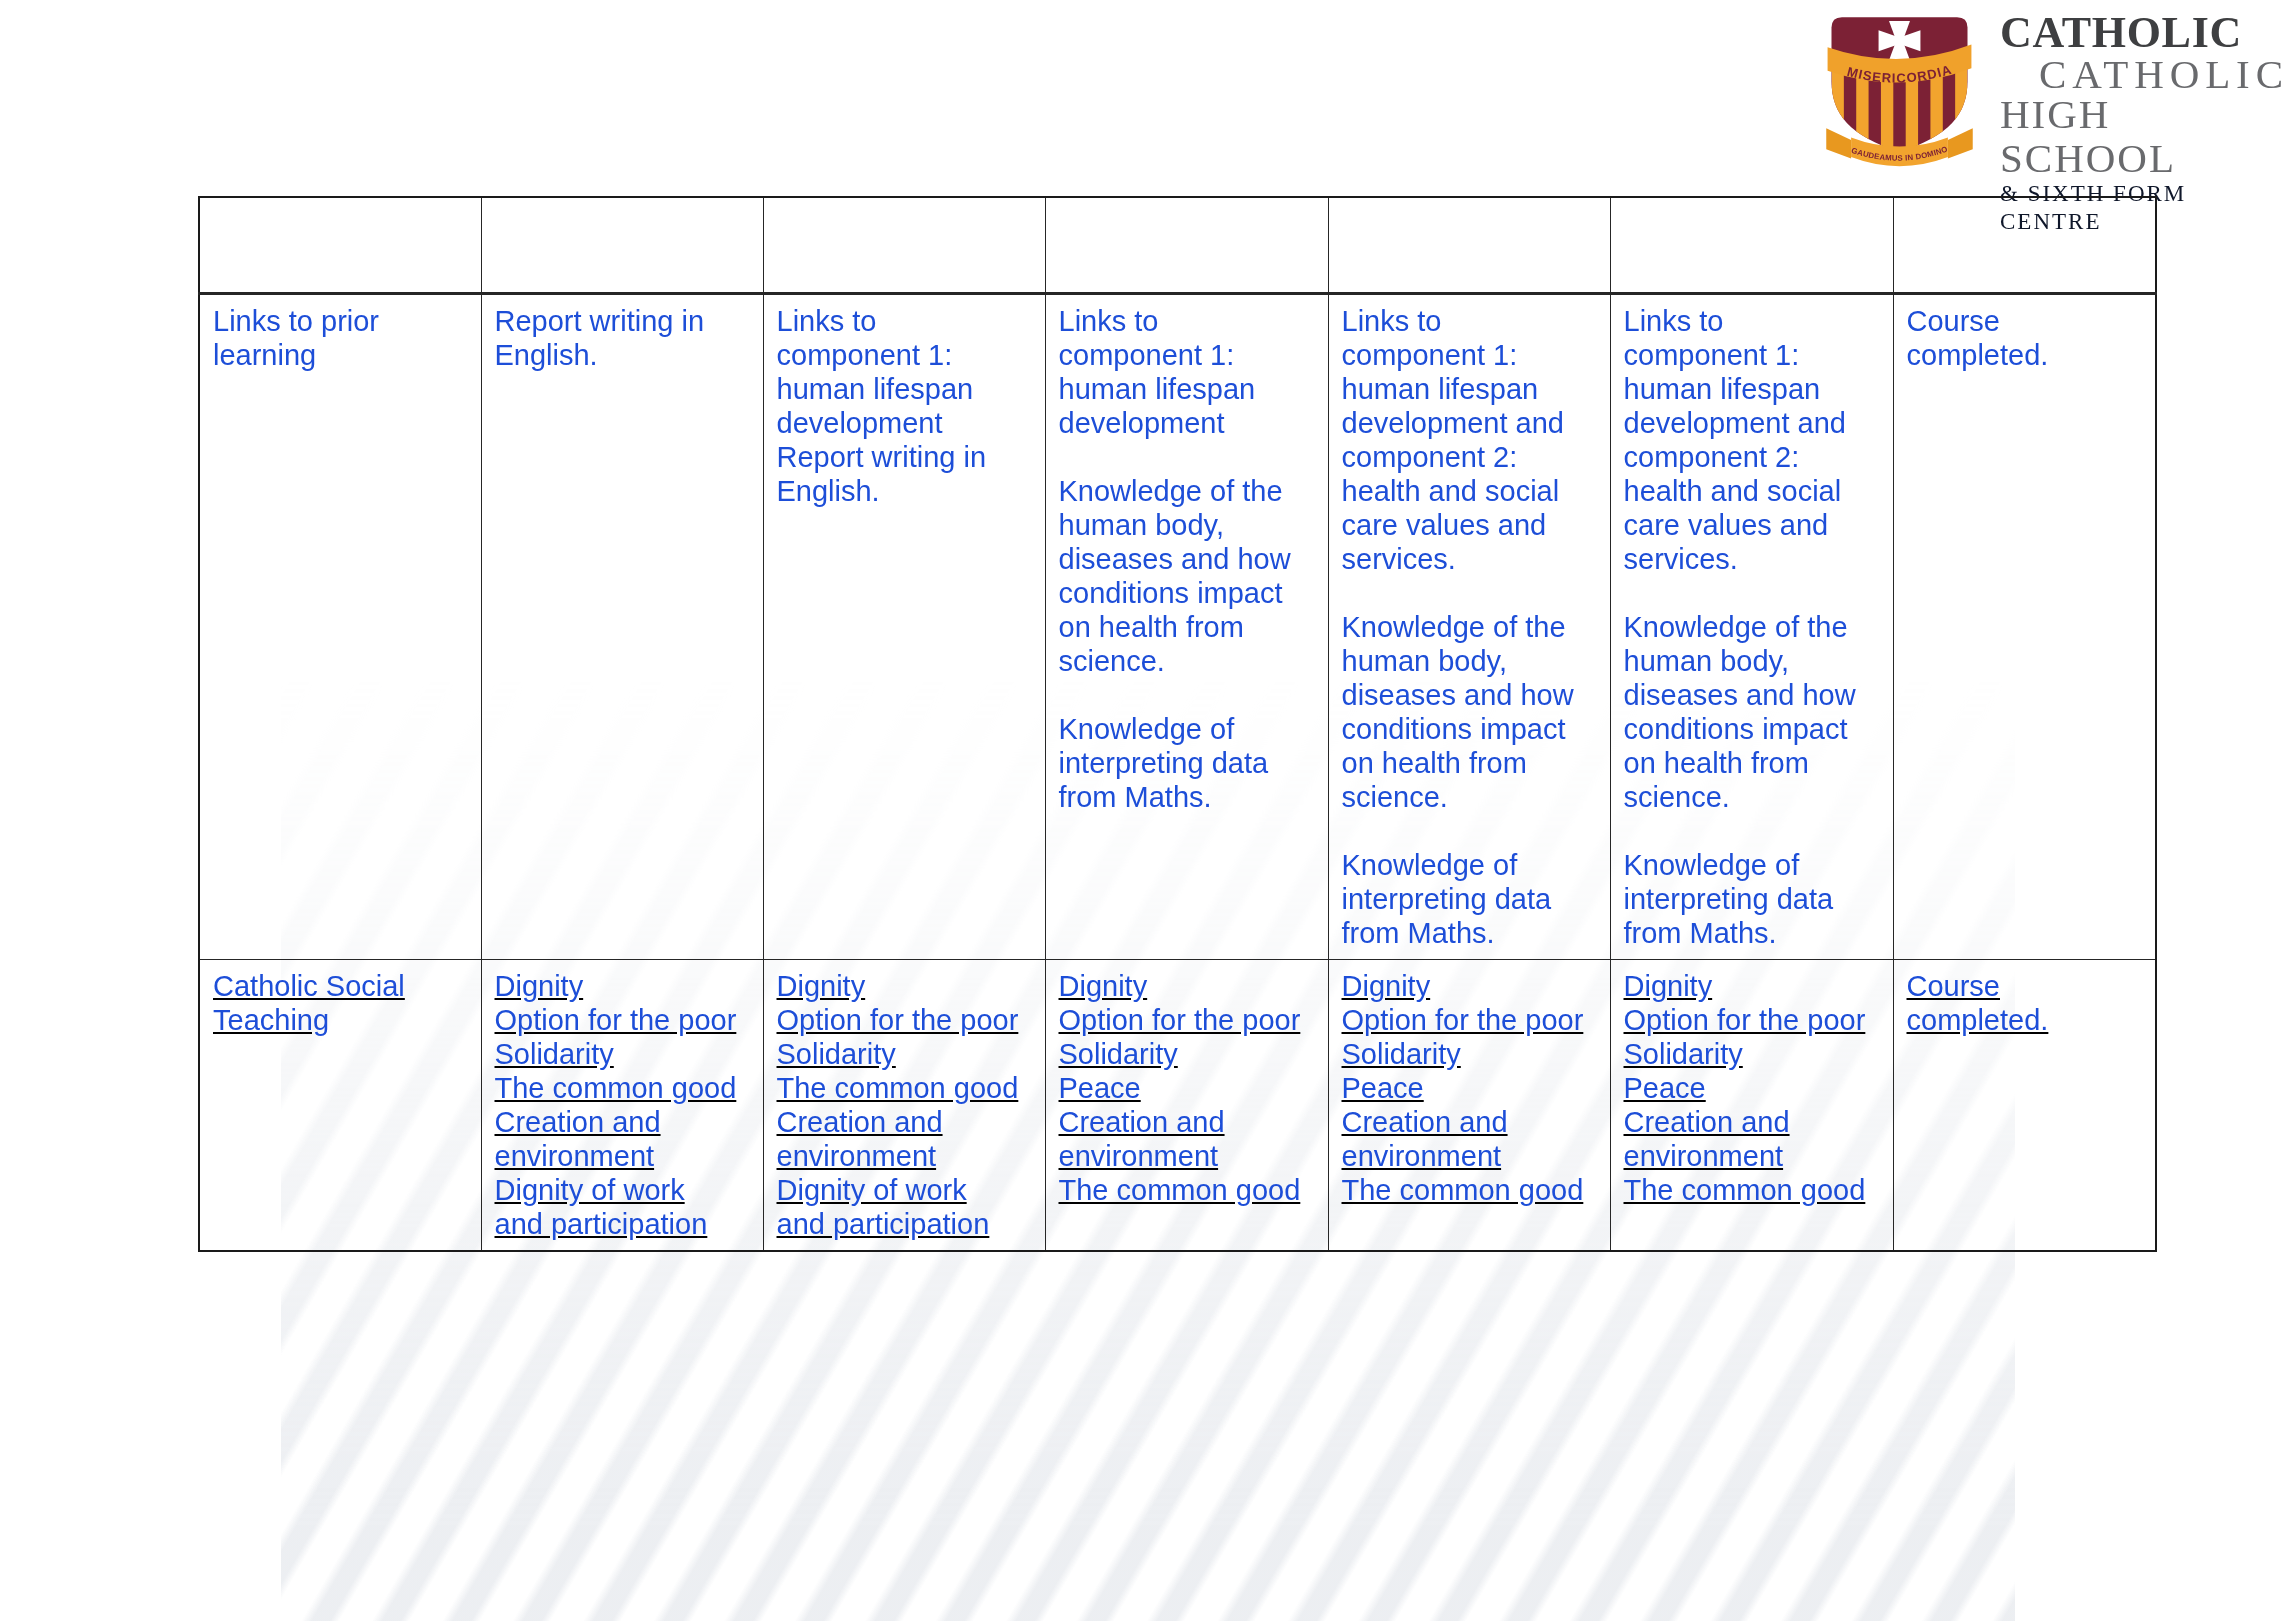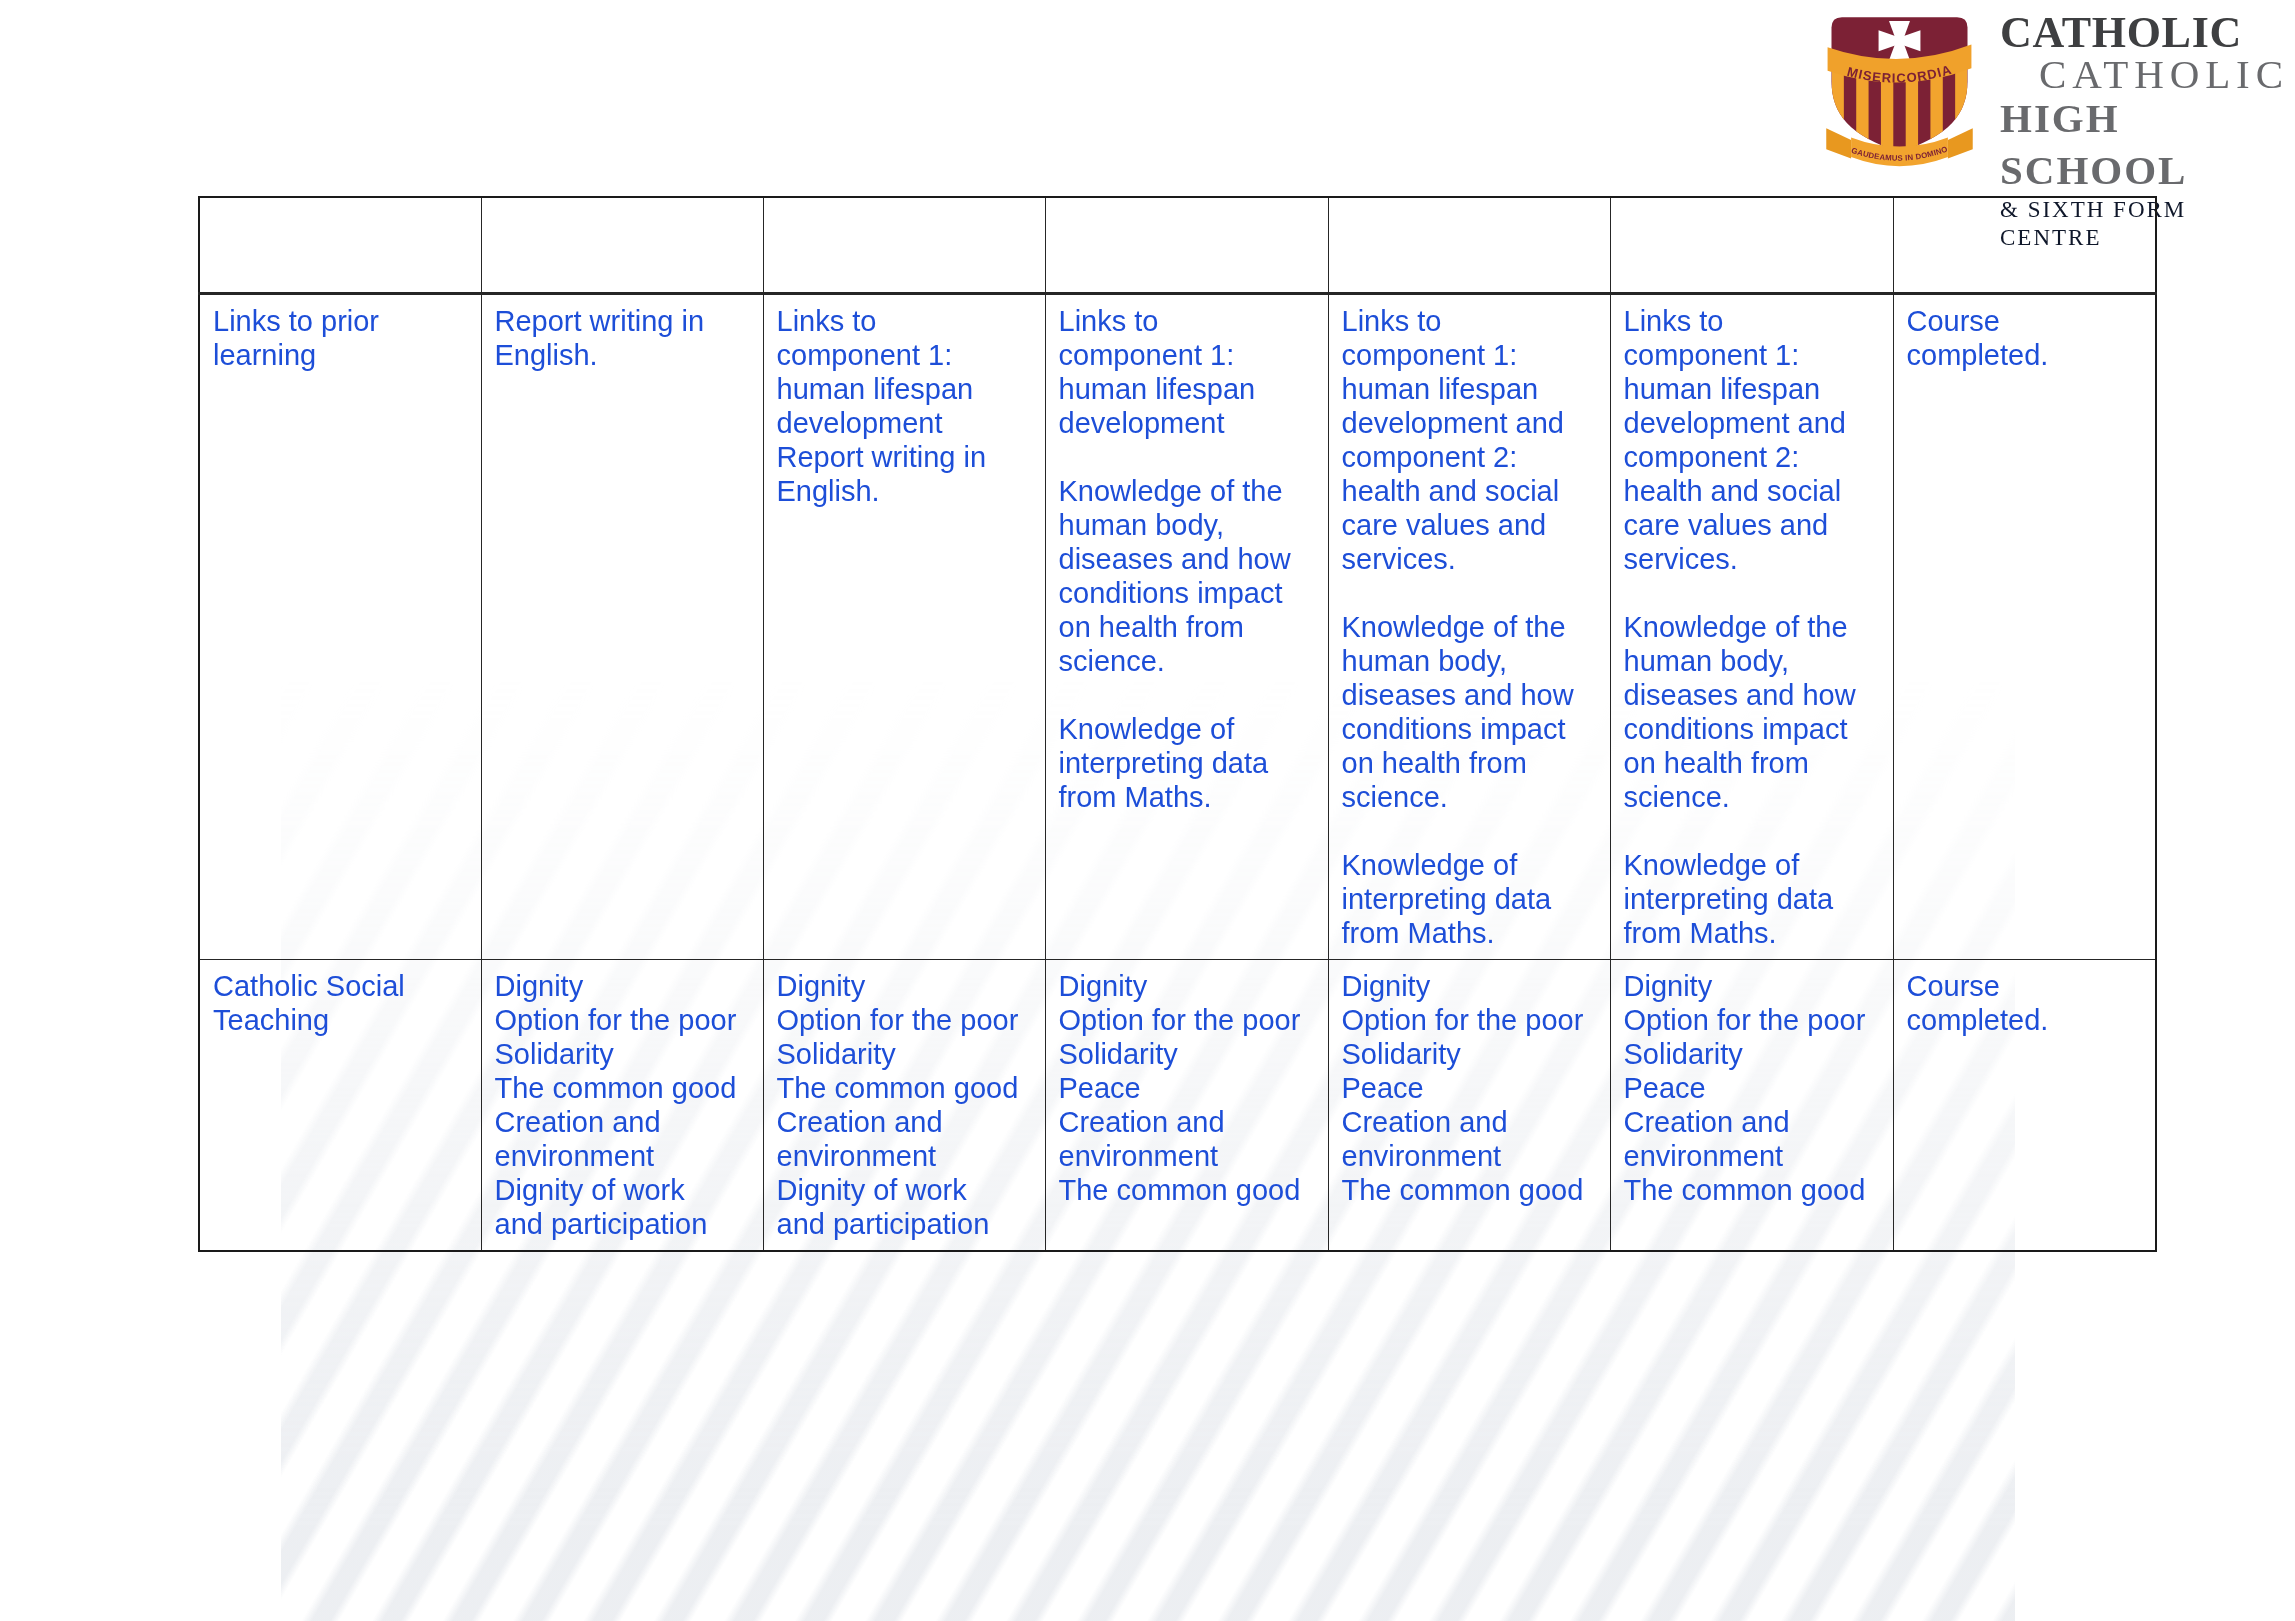--- a/index.html
+++ b/index.html
@@ -25,21 +25,21 @@
       rgba(221,225,231,0) 61px);
     -webkit-mask-image: linear-gradient(180deg, rgba(0,0,0,0) 0%, rgba(0,0,0,0.30) 30%, rgba(0,0,0,0.70) 60%, #000 90%);
     mask-image: linear-gradient(180deg, rgba(0,0,0,0) 0%, rgba(0,0,0,0.30) 30%, rgba(0,0,0,0.70) 60%, #000 90%);
   }
 
   
   .crest { position: absolute; left: 1821px; top: 7.9px; width: 157px; height: 170px; }
   .wordmark { position: absolute; left: 2000px; top: 9.2px; font-family: "Liberation Serif", serif; }
   .wm1 { font-size: 44px; font-weight: 700; letter-spacing: 0.7px;  line-height: 47px; color: #3e3f41; }
   .wm2 { font-size: 41px; font-weight: 400; letter-spacing: 5.9px;  line-height: 36px; color: #696a6d; margin-left: 39px; }
-  .wm3 { font-size: 41px; font-weight: 700; letter-spacing: 2px;  line-height: 52px; color: #696a6d; }
+  .wm3 { font-size: 41px; font-weight: 400; letter-spacing: 2px;  line-height: 44px; color: #696a6d; }
   .wm4 { font-size: 23px; font-weight: 400; letter-spacing: 2px;  line-height: 27.5px; color: #0f172a; }
 
   
   table.grid {
     position: absolute; left: 198px; top: 196px;
     width: 1956px;
     table-layout: fixed;
     border-collapse: collapse;
     border: 2.6px solid #1a1a1a;
     background: transparent;
@@ -50,21 +50,21 @@
     padding: 9.2px 9.2px 9.2px 13px;
     white-space: pre-line;
     font: 29px/34px "Liberation Sans", sans-serif;
     color: #1d4ed8;
     background: transparent;
     overflow: hidden;
   }
   tr.head-row { height: 96px; }
   tr.head-row td { border-bottom-width: 3.3px; }
   tr.row-1 { height: 661px; }
-  tr.row-2 { height: 232px; }
+  tr.row-2 { height: 232px; text-decoration: underline; }
   td.label {
     font-family: "Liberation Serif", serif;
     font-size: 31px;
     line-height: 37px;
     color: #101010;
   }
 </style>
 </head>
 <body>
 

